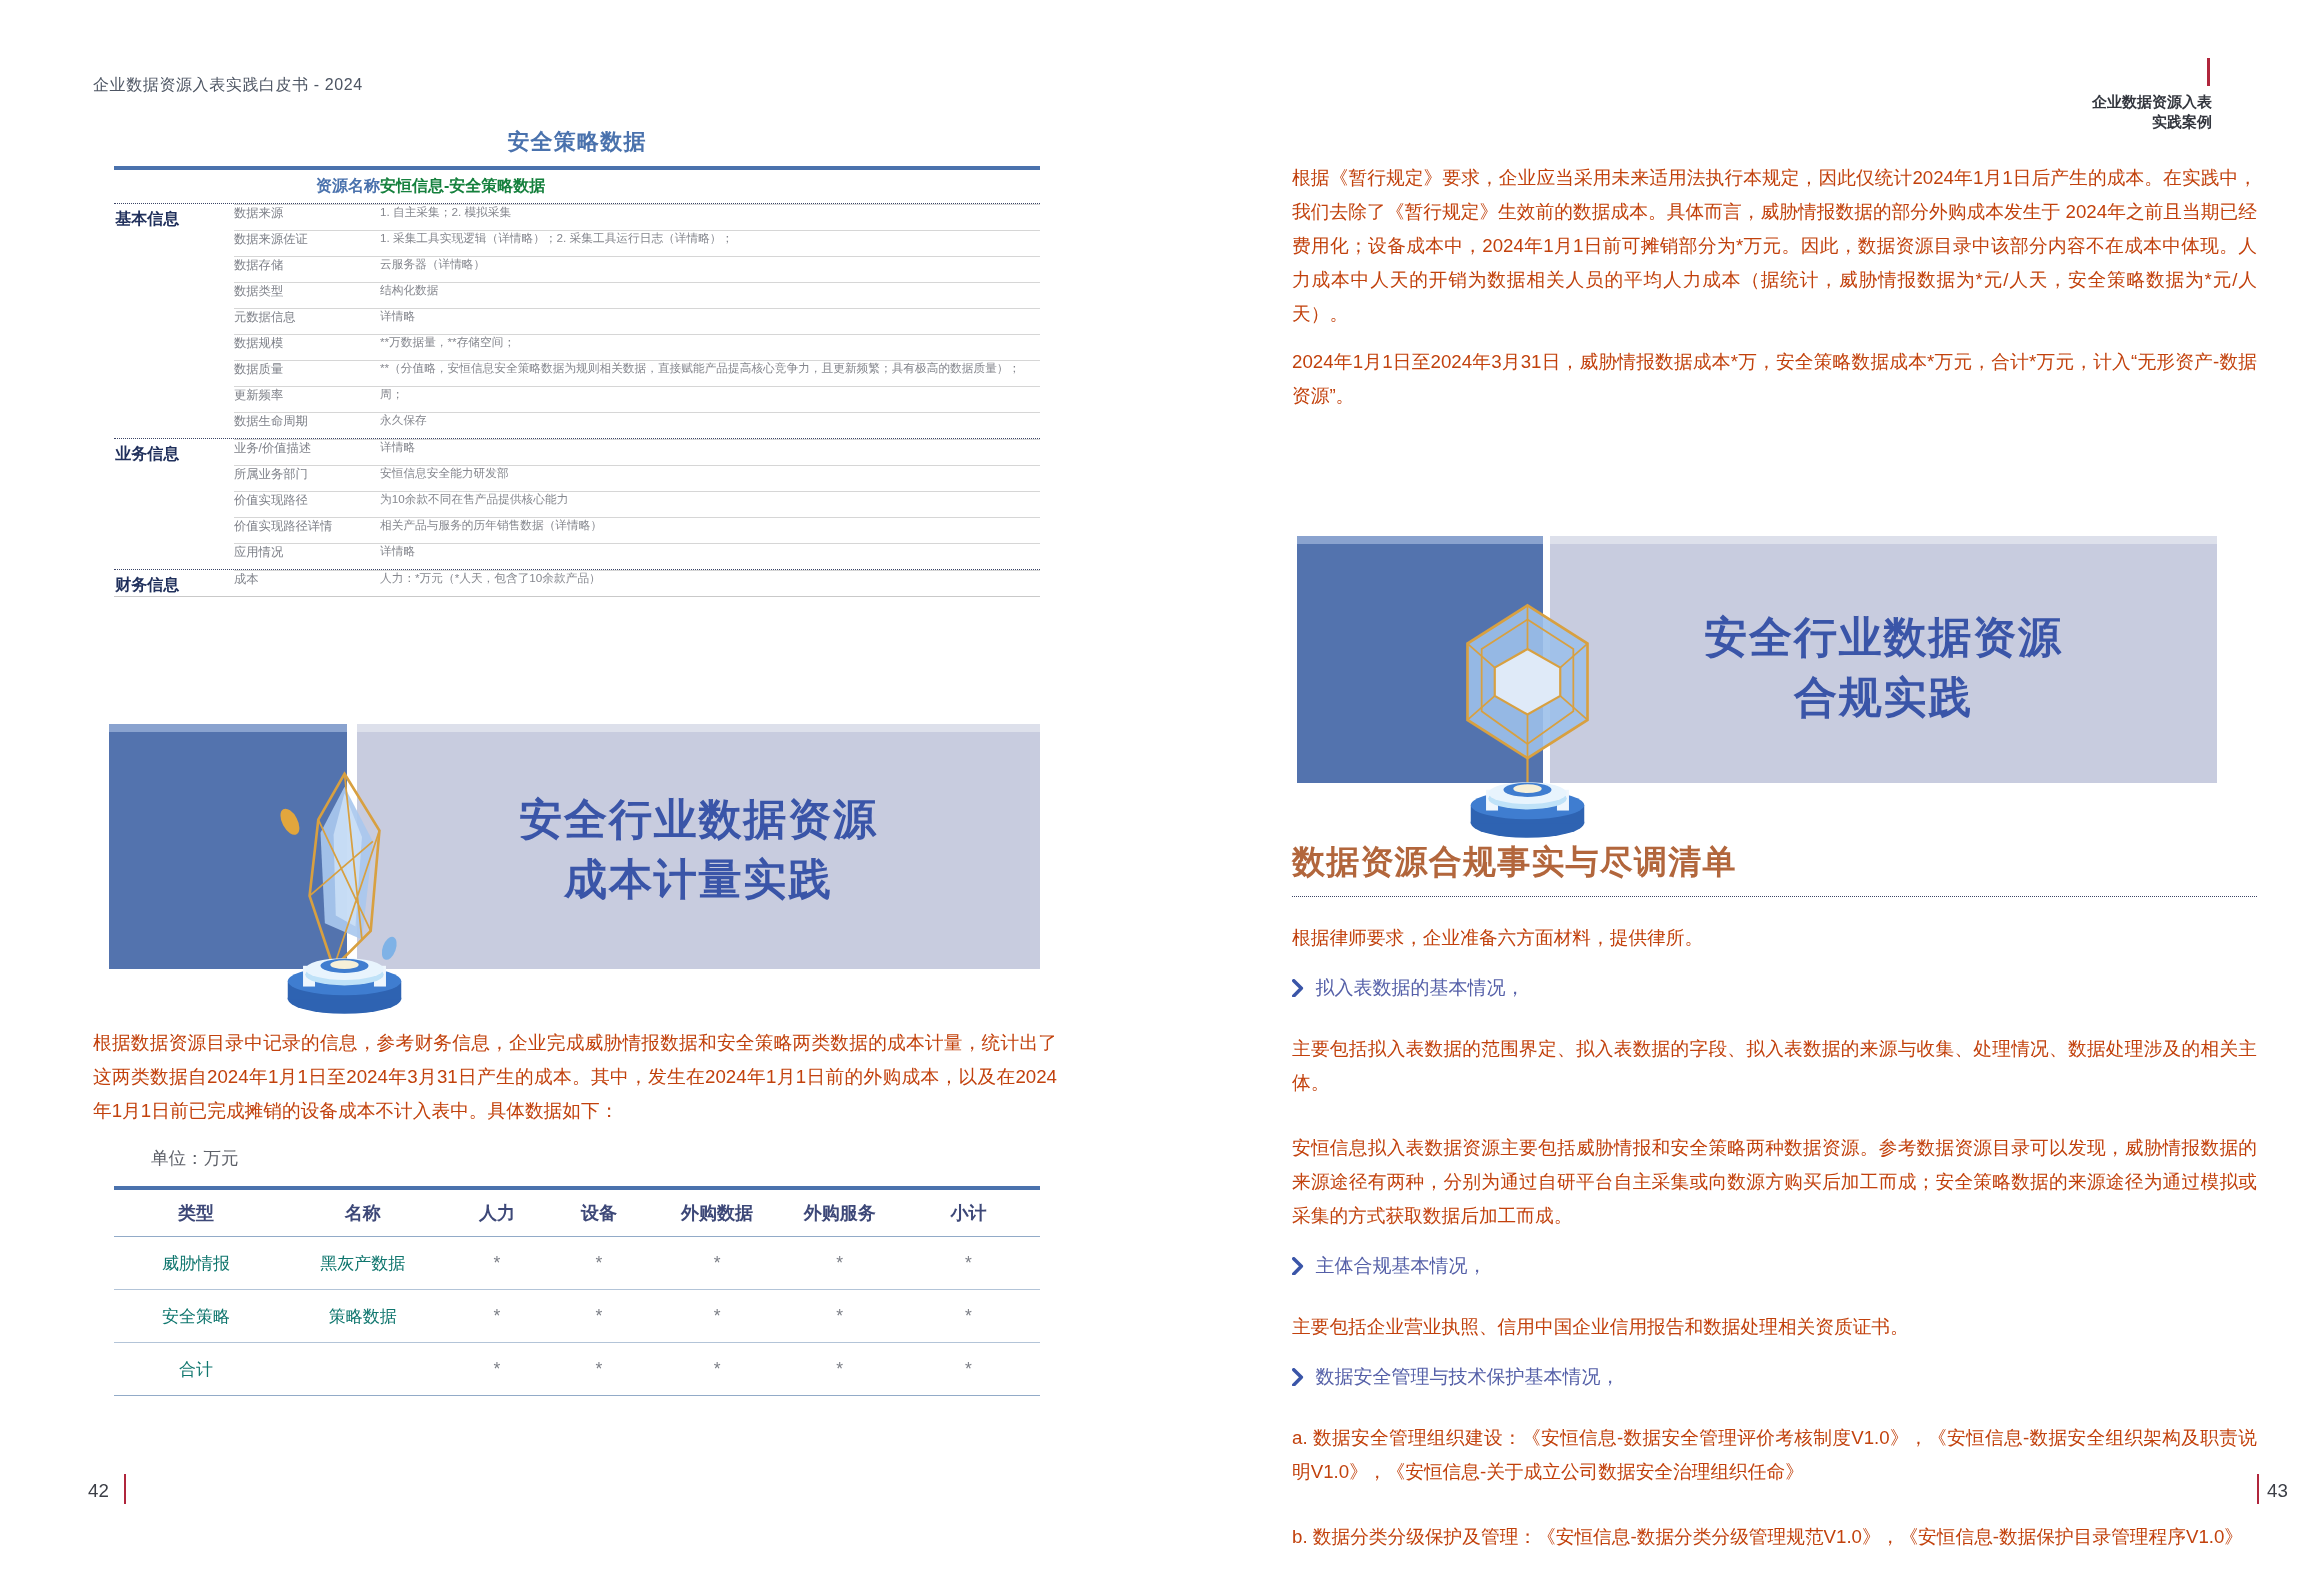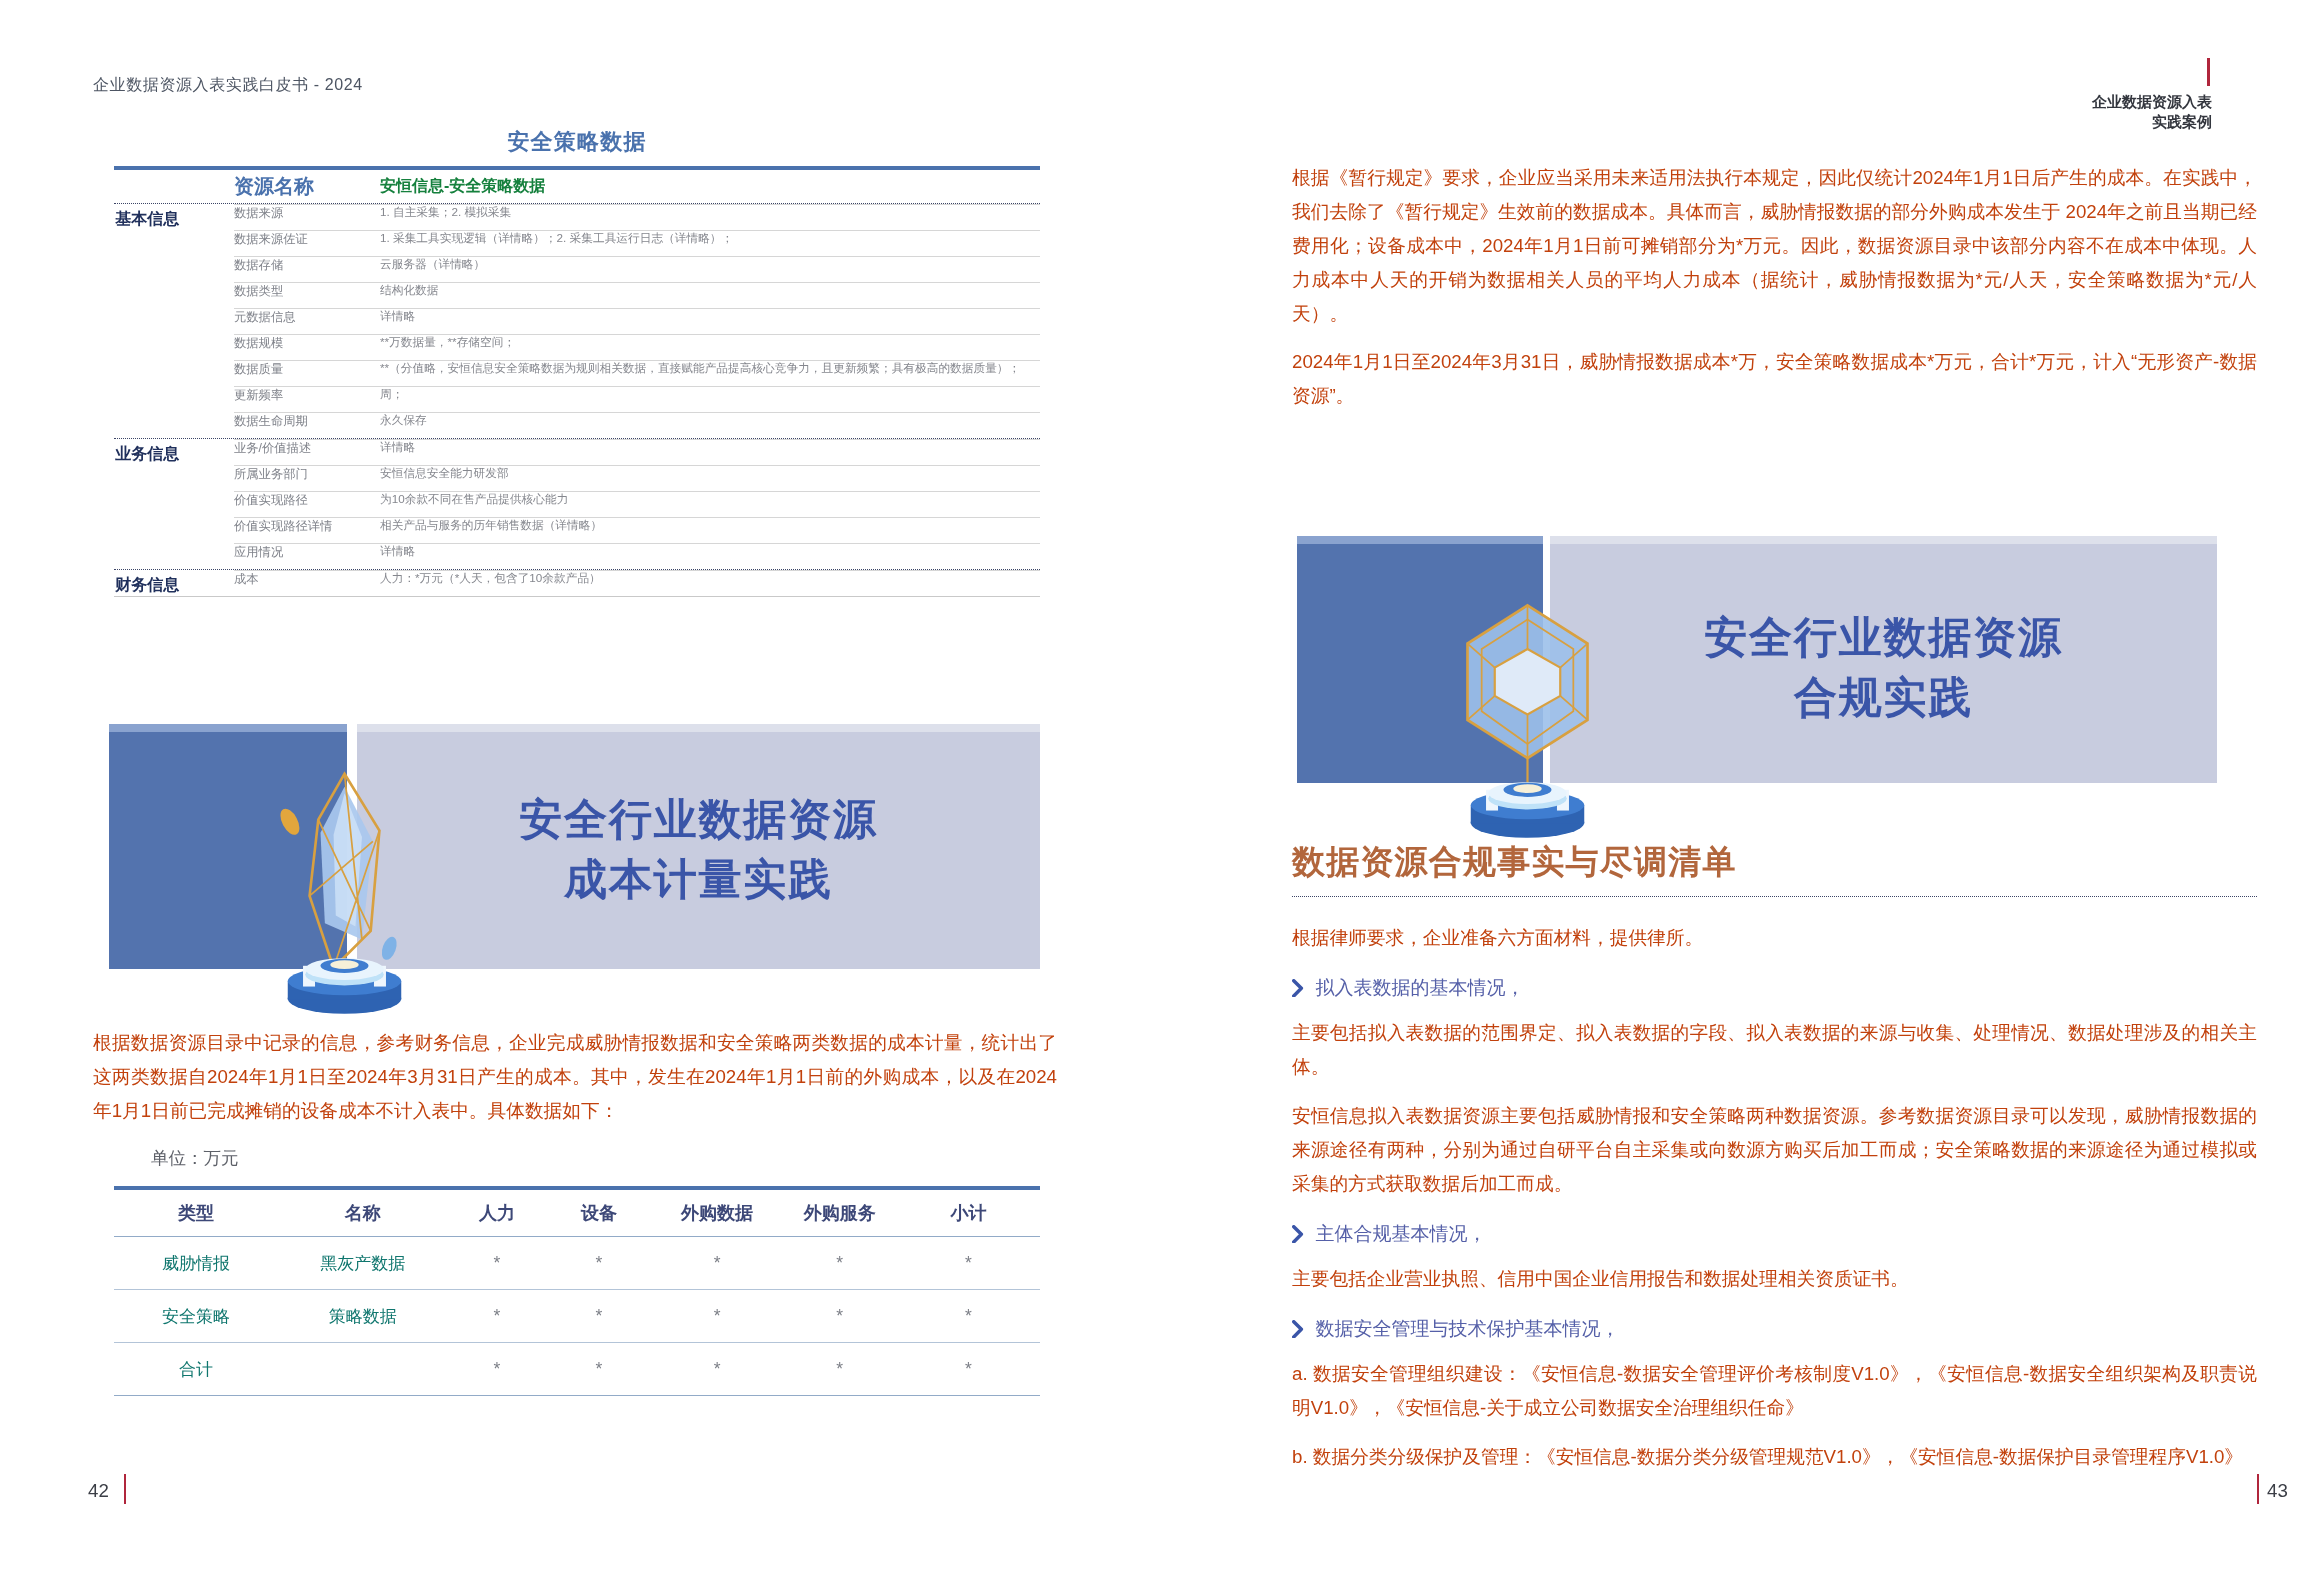--- a/index.html
+++ b/index.html
@@ -6,21 +6,21 @@
   .sheet{position:relative;width:2319px;height:1573px;background:#ffffff;overflow:hidden;
          font-family:"Liberation Sans","DejaVu Sans",sans-serif;}
   
   .body-text{font-size:18.7px;line-height:34px;color:#c2410c;text-align:justify;margin:0;}
   
   .lp-header{position:absolute;left:93px;top:75px;font-size:16px;color:#4d5563;letter-spacing:0.6px;}
   .rtable{position:absolute;left:114px;top:127px;width:926px;}
   .rtable-title{text-align:center;font-size:22px;font-weight:bold;color:#4a72ad;letter-spacing:1.2px;}
   .rtable-thick{height:3.5px;background:#4a72ad;margin-top:9.3px;}
   .rtable-head{display:flex;align-items:center;height:33px;padding-left:120px;}
-  .rtable-head .hlabel{width:146px;font-size:20px;font-weight:bold;color:#4a72ad;}
+  .rtable-head .hlabel{width:146px;font-size:16px;font-weight:bold;color:#4a72ad;text-align:right;}
   .rtable-head .hvalue{font-size:16px;font-weight:bold;color:#15803d;}
   .rgroup{position:relative;border-top:1.8px dotted #3c4566;padding-left:120px;}
   .rgroup:last-child{border-bottom:1.2px solid #c9c9c9;}
   .rgroup-name{position:absolute;left:1.2px;top:5.3px;font-size:16px;font-weight:bold;color:#20305c;}
   .rrow{display:flex;align-items:flex-start;height:25px;border-top:0.6px solid #d6d6d6;}
   .rrow:first-child{border-top:none;}
   .rrow .rlabel{width:146px;font-size:12.3px;color:#7f828a;white-space:nowrap;}
   .rrow .rvalue{font-size:11.7px;color:#85878e;white-space:nowrap;}
   
   .banner{position:absolute;}
@@ -51,21 +51,21 @@
   .corner-l2{font-size:15px;line-height:20px;font-weight:bold;color:#33363e;}
   .rp-paras{position:absolute;left:1292px;top:161px;width:965px;}
   .rp-paras .p2{margin-top:14px;}
   .rp-section{position:absolute;left:1292px;top:840px;width:965px;}
   .sec-title{font-size:33px;font-weight:bold;color:#b2663c;letter-spacing:1.2px;margin:0;}
   .dotline{border-top:1.8px dotted #3c4566;margin-top:10.5px;}
   .sec-intro{margin-top:24.5px;}
   .bullet{margin-top:20px;display:flex;align-items:center;}
   .bullet .chev{flex:0 0 auto;width:11.7px;height:18.7px;margin-right:11.7px;}
   .bullet .btext{font-size:19px;color:#5560a8;}
-  .bpara{margin-top:15px;}
+  .bpara{margin-top:31px;}
   .bpara.tight{}
 </style>
 </head>
 <body>
 
 <div class="sheet">
 
   <div class="lp-header">企业数据资源入表实践白皮书 - 2024</div>
 
   <div class="rtable">

